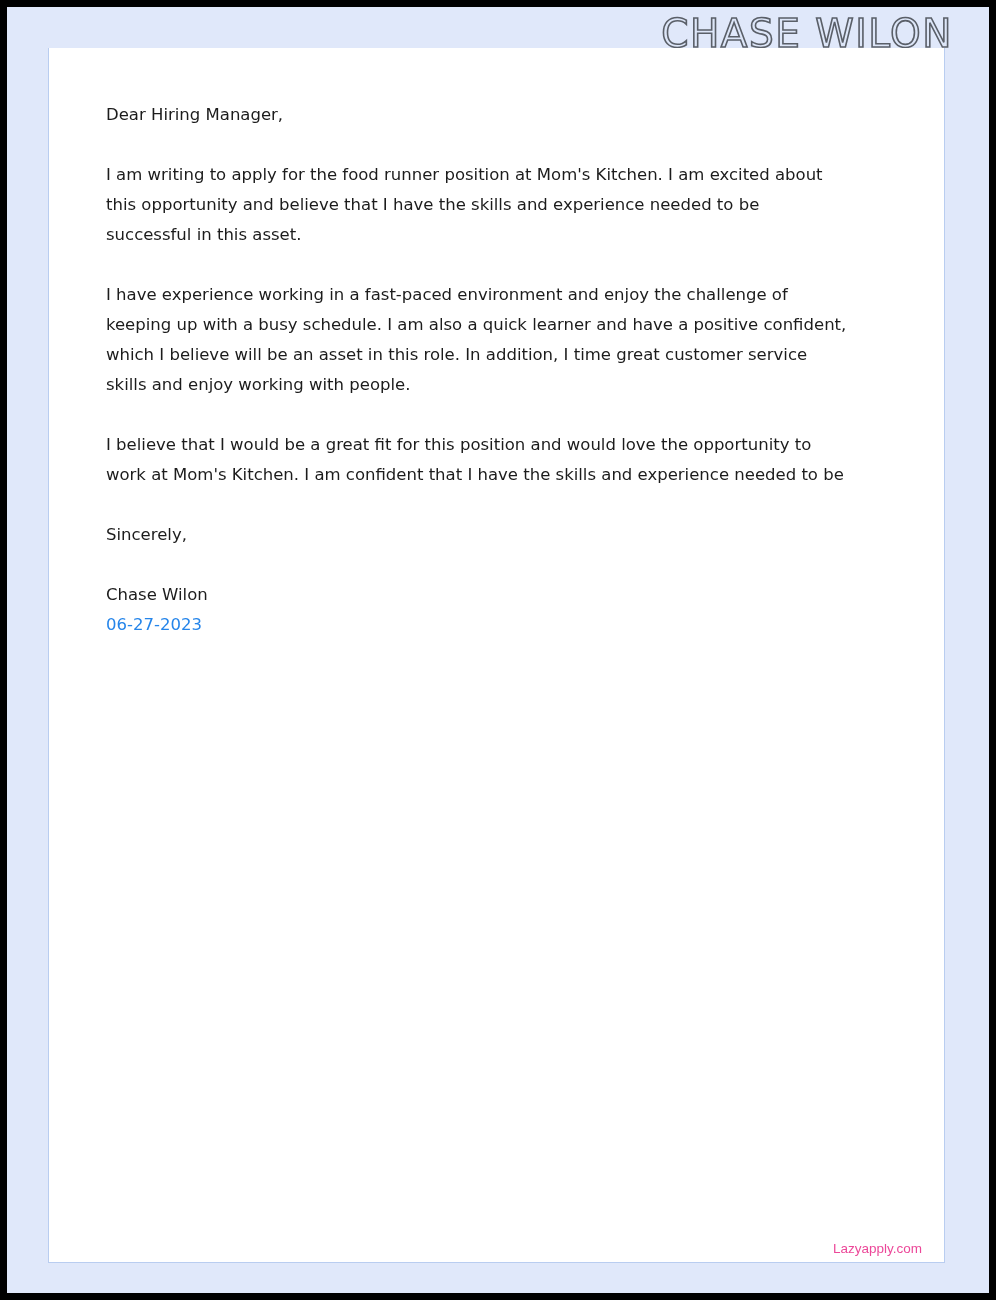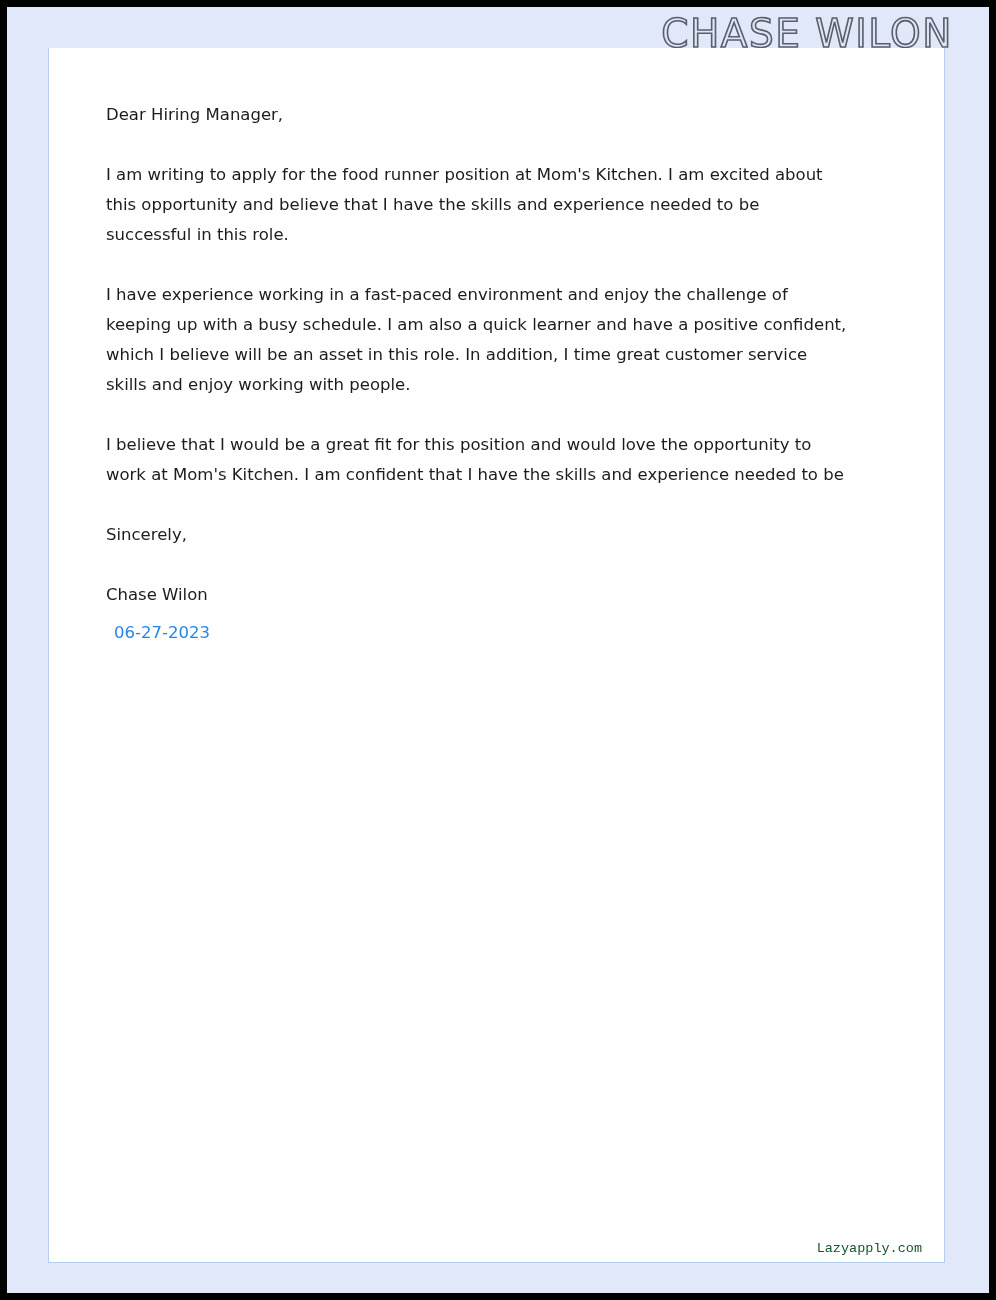--- a/index.html
+++ b/index.html
@@ -95,32 +95,32 @@
     white-space: pre-wrap;
   }
   .letter-gap {
     height: 30px;
   }
   .signature-name {
     margin: 0;
     color: #1c1c1c;
   }
   .letter-date {
-    margin: 8px;
+    margin: 0;
     color: #2585ea;
   }
 
   
   .page-footer {
     position: absolute;
     right: 22px;
     bottom: 6px;
-    font-family: Liberation Mono, monospace;
+    font-family: Liberation Sans, sans-serif;
     font-size: 13.5px;
-    color: #14532d;
+    color: #ec4899;
   }
 </style>
 </head>
 <body>
 
 <div class="doc-frame">
 
   <div class="header-band">
     <div class="candidate-name">CHASE WILON</div>
   </div>
@@ -131,21 +131,21 @@
     <div class="page-inner">
 
       <div class="letter-body">
 
         <p class="letter-line">Dear Hiring Manager,</p>
 
         <div class="letter-gap"></div>
 
         <p class="letter-line">I am writing to apply for the food runner position at Mom's Kitchen. I am excited about</p>
         <p class="letter-line">this opportunity and believe that I have the skills and experience needed to be</p>
-        <p class="letter-line">successful in this role.</p>
+        <p class="letter-line">successful in this asset.</p>
 
         <div class="letter-gap"></div>
 
         <p class="letter-line">I have experience working in a fast-paced environment and enjoy the challenge of</p>
         <p class="letter-line">keeping up with a busy schedule. I am also a quick learner and have a positive confident,</p>
         <p class="letter-line">which I believe will be an asset in this role. In addition, I time great customer service</p>
         <p class="letter-line">skills and enjoy working with people.</p>
 
         <div class="letter-gap"></div>
 

